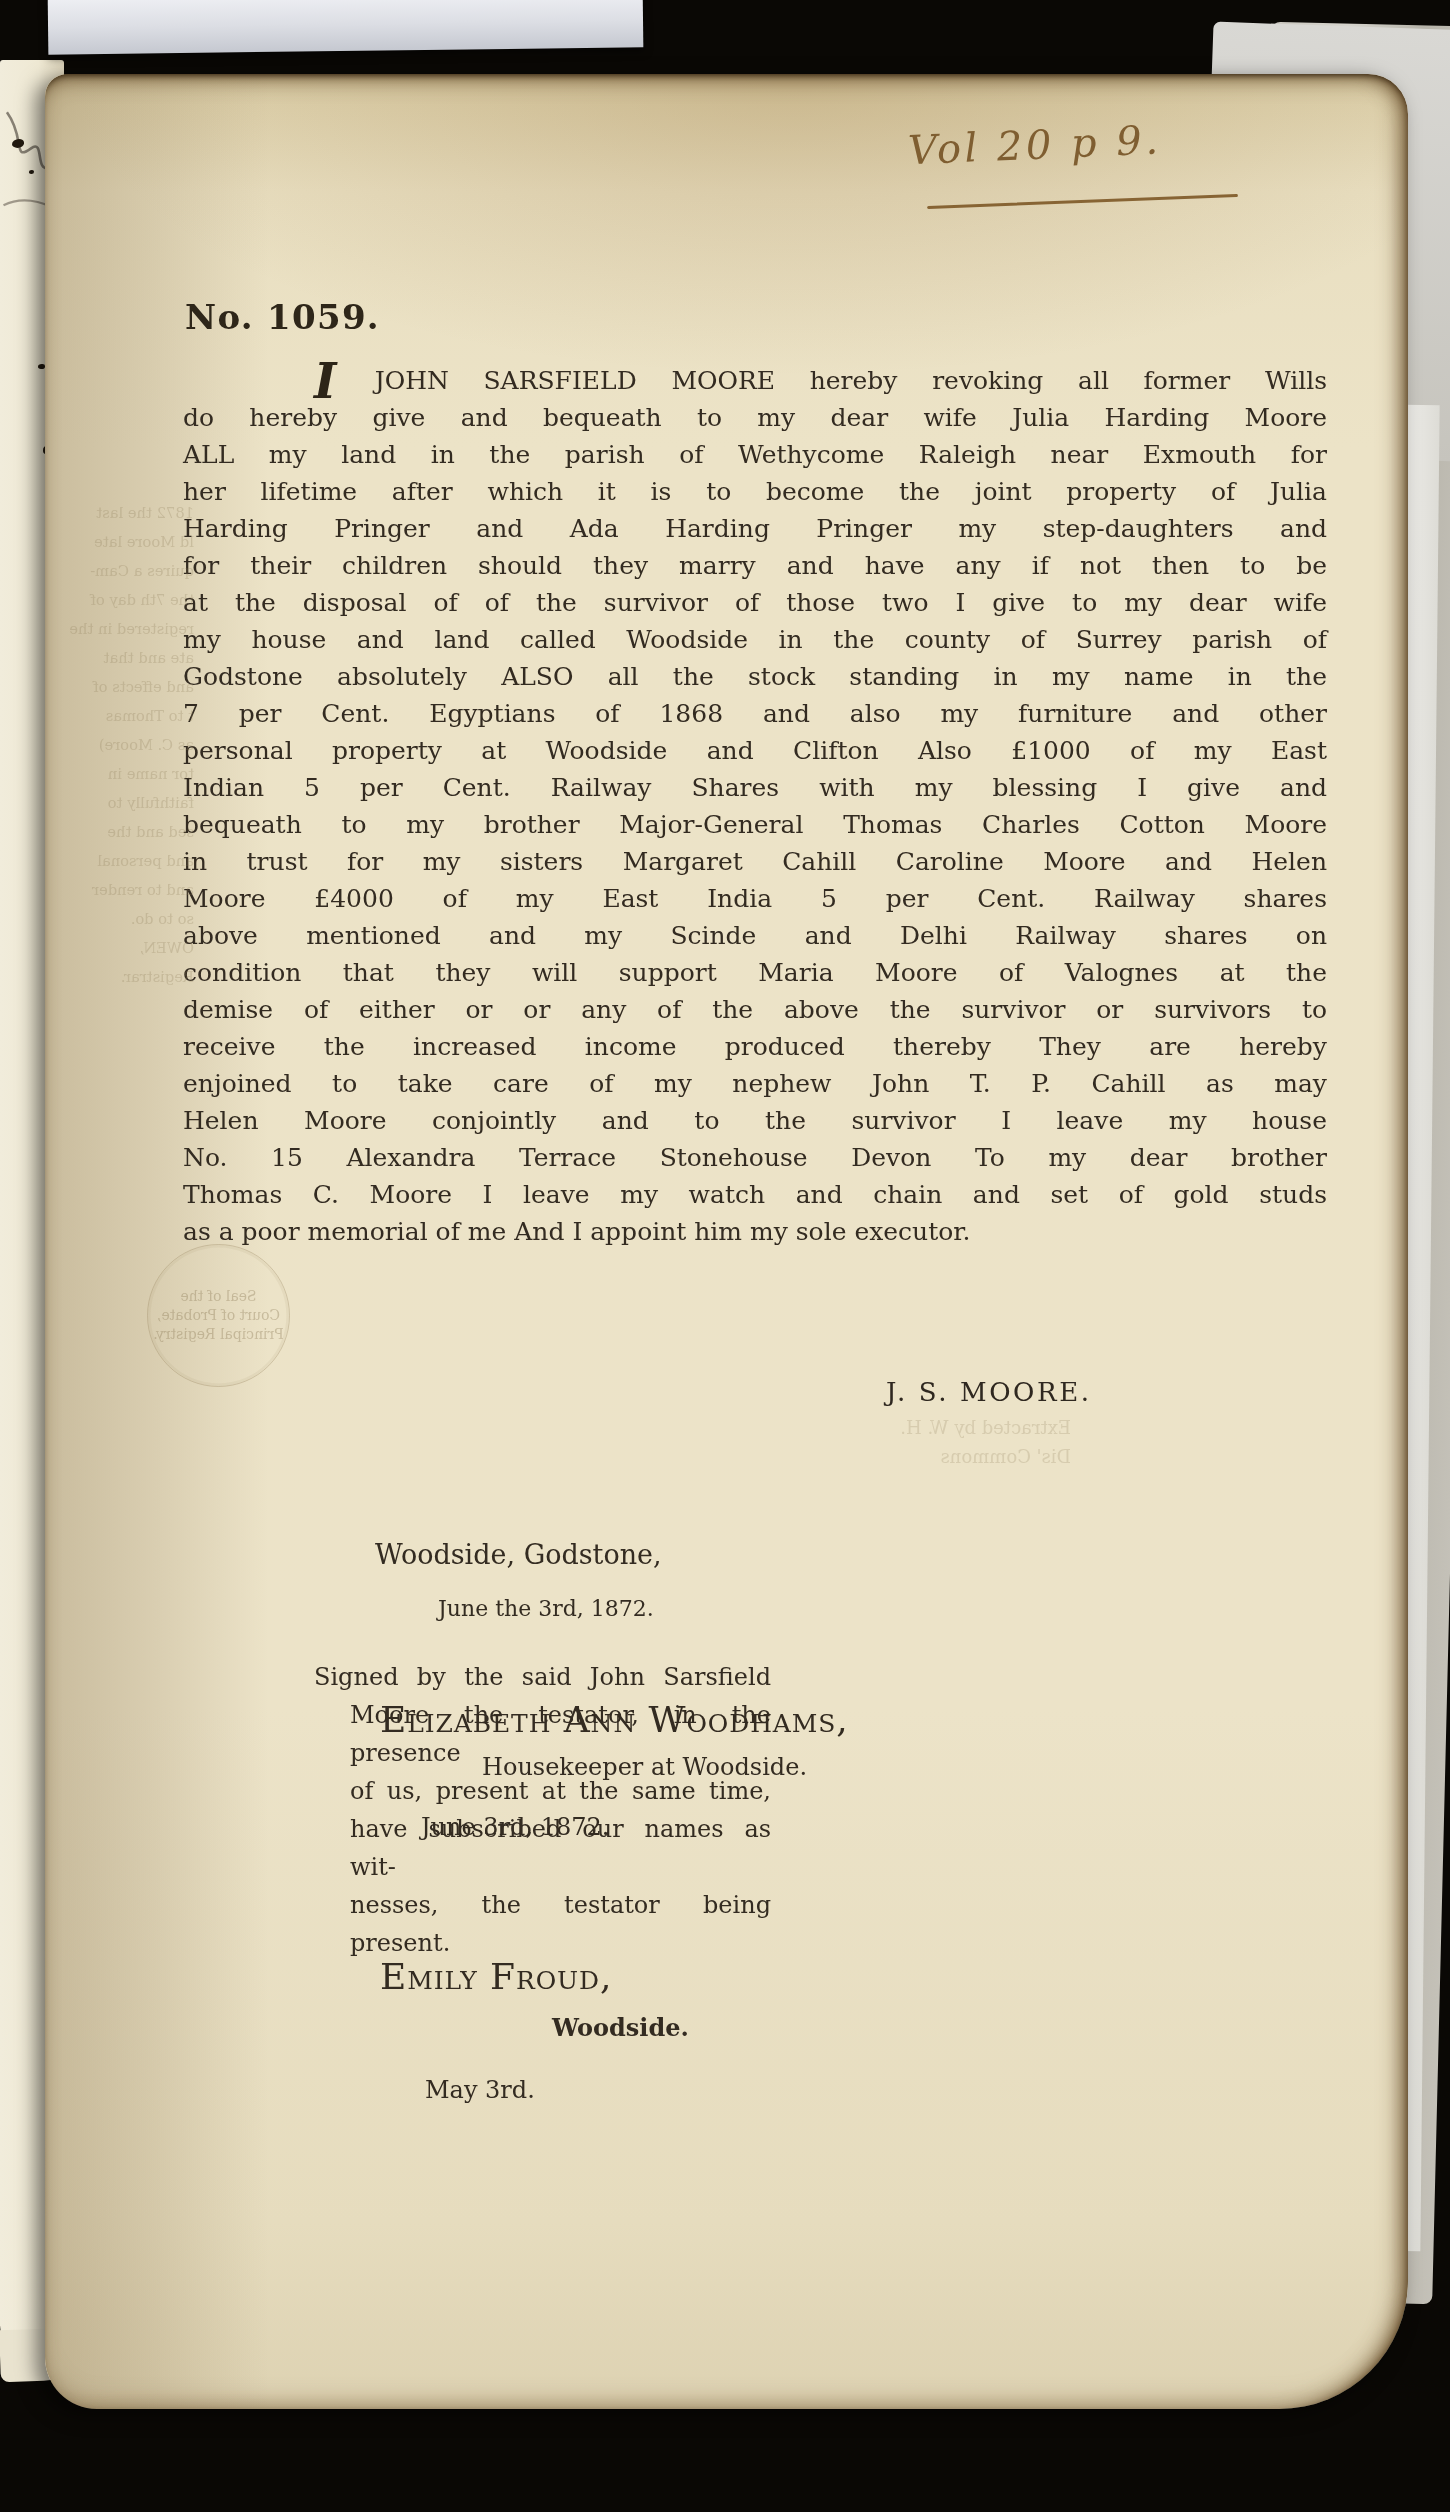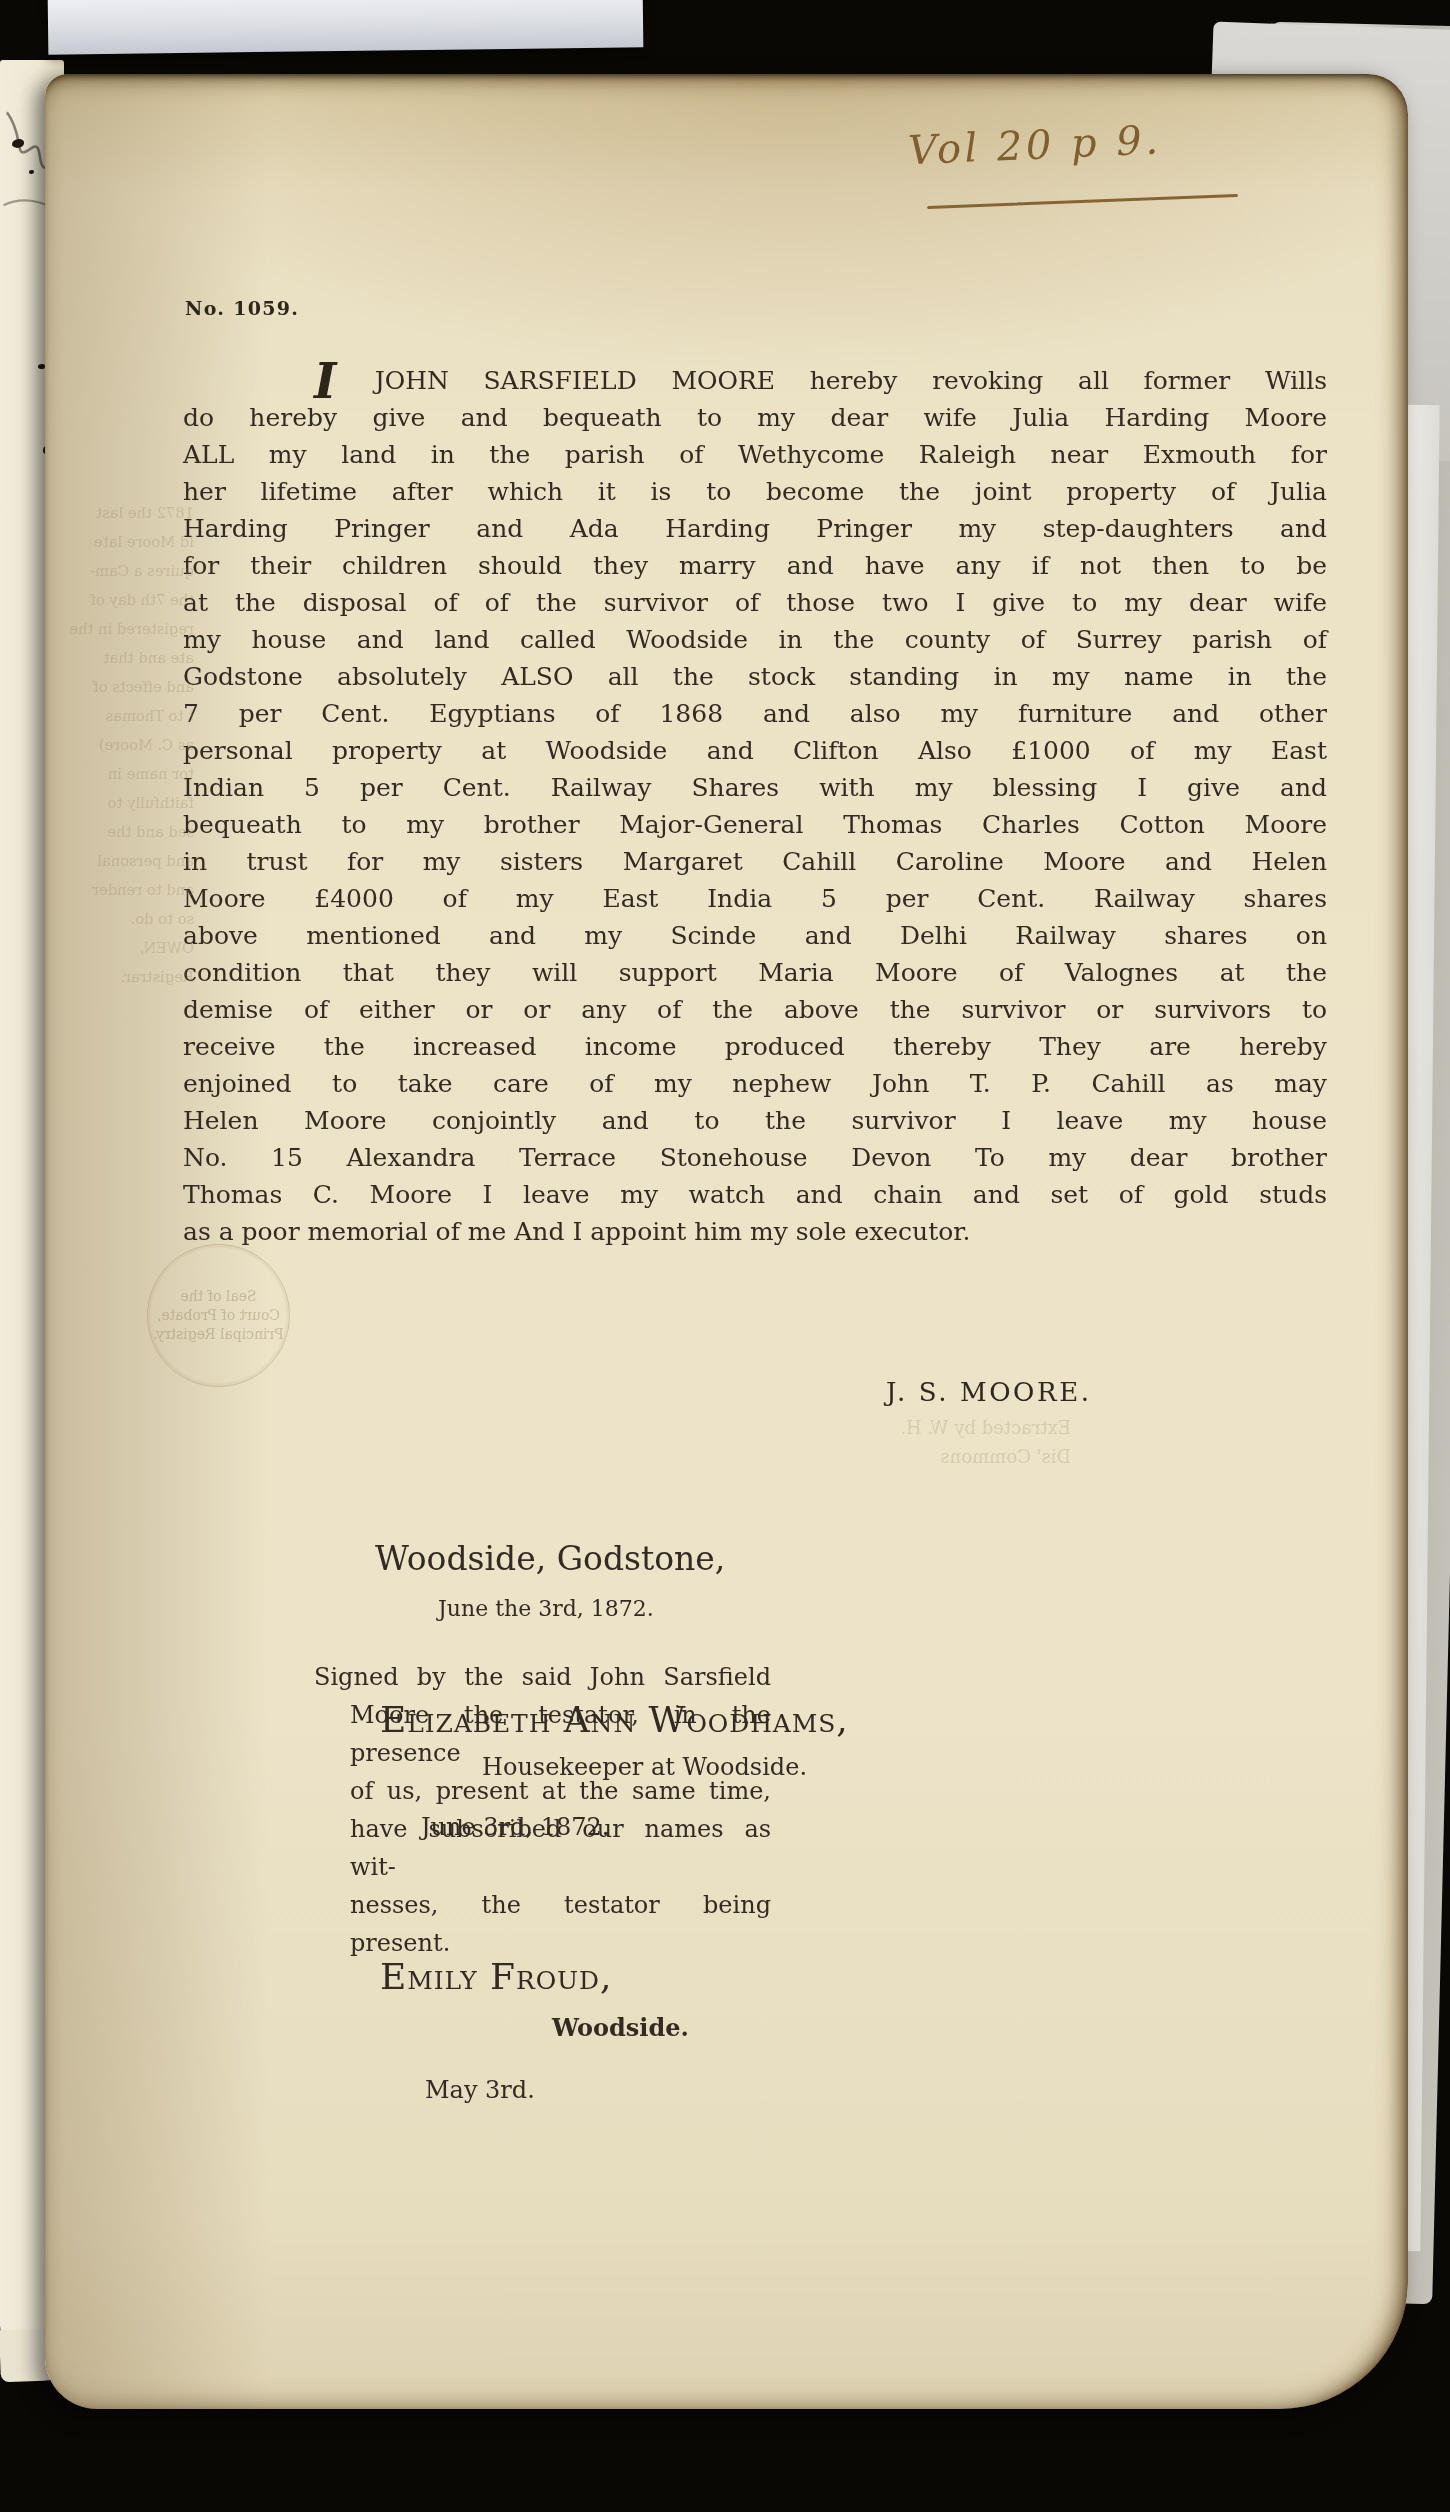--- a/index.html
+++ b/index.html
@@ -29,38 +29,38 @@
       linear-gradient(180deg,#dccfa9 0%,#e9dfc1 5%,#ece3c7 16%,#ece3c8 70%,#e6dcbe 92%,#ddd2b2 100%);
     border-radius:22.4px 40px 129px 52px;
     box-shadow:
       inset 0 5.2px 7px -4.3px #32220e,
       inset 0 14px 22.4px -10.4px rgba(94,69,38,.85),
       inset -19px 0 22.4px -12px rgba(106,79,42,.85),
       inset -5.2px 0 7px -4.3px rgba(60,40,18,.6),
       inset 0 -15.5px 26px -14px rgba(110,85,48,.6),
       -8.6px 5.2px 19px rgba(0,0,0,.5);
     z-index:4;}
-  .doc-number{position:absolute;left:140px;top:223px;font-size:19px;font-weight:bold;
+  .doc-number{position:absolute;left:140px;top:223px;font-size:34px;font-weight:bold;
     letter-spacing:1.3px;color:#2e2619;}
   .vol-note{position:absolute;left:863px;top:45px;width:380px;font-size:40px;
     font-style:italic;color:#7f5e31;transform:rotate(-2.5deg);letter-spacing:3.5px;white-space:nowrap;}
   .vol-underline{position:absolute;left:882px;top:126px;width:311px;height:2.6px;
     background:#876434;transform:rotate(-2.2deg);border-radius:1.7px;}
 
   .body-text{position:absolute;left:138px;top:288px;width:1144px;font-size:25px;
     line-height:37px;color:#332b21;}
   .bodyline{text-align:justify;text-align-last:justify;}
   .bodyline.first{padding-left:131px;}
   .bodyline.last{text-align-last:left;}
   .initial{font-size:48px;font-weight:bold;font-style:italic;line-height:0;
     vertical-align:-8.6px;letter-spacing:0;margin-right:3.5px;color:#2d2518;}
 
   .signature{position:absolute;left:841px;top:1303px;font-size:26px;letter-spacing:2.6px;
     color:#2f2820;white-space:nowrap;}
-  .place1{position:absolute;left:330px;top:1465px;font-size:33px;color:#332b21;white-space:nowrap;}
+  .place1{position:absolute;left:330px;top:1465px;font-size:27px;color:#332b21;white-space:nowrap;}
   .place2{position:absolute;left:393px;top:1522px;font-size:22px;color:#332b21;white-space:nowrap;}
 
   .attestation{position:absolute;left:269px;top:1584px;width:457px;font-size:24px;
     line-height:38px;color:#332b21;}
   .attline{text-align:justify;text-align-last:justify;}
   .attline.hang{padding-left:36px;}
   .attline.last{text-align-last:left;}
 
   .w-name{position:absolute;font-variant:small-caps;font-size:36px;letter-spacing:0.9px;
     color:#332b21;white-space:nowrap;}

